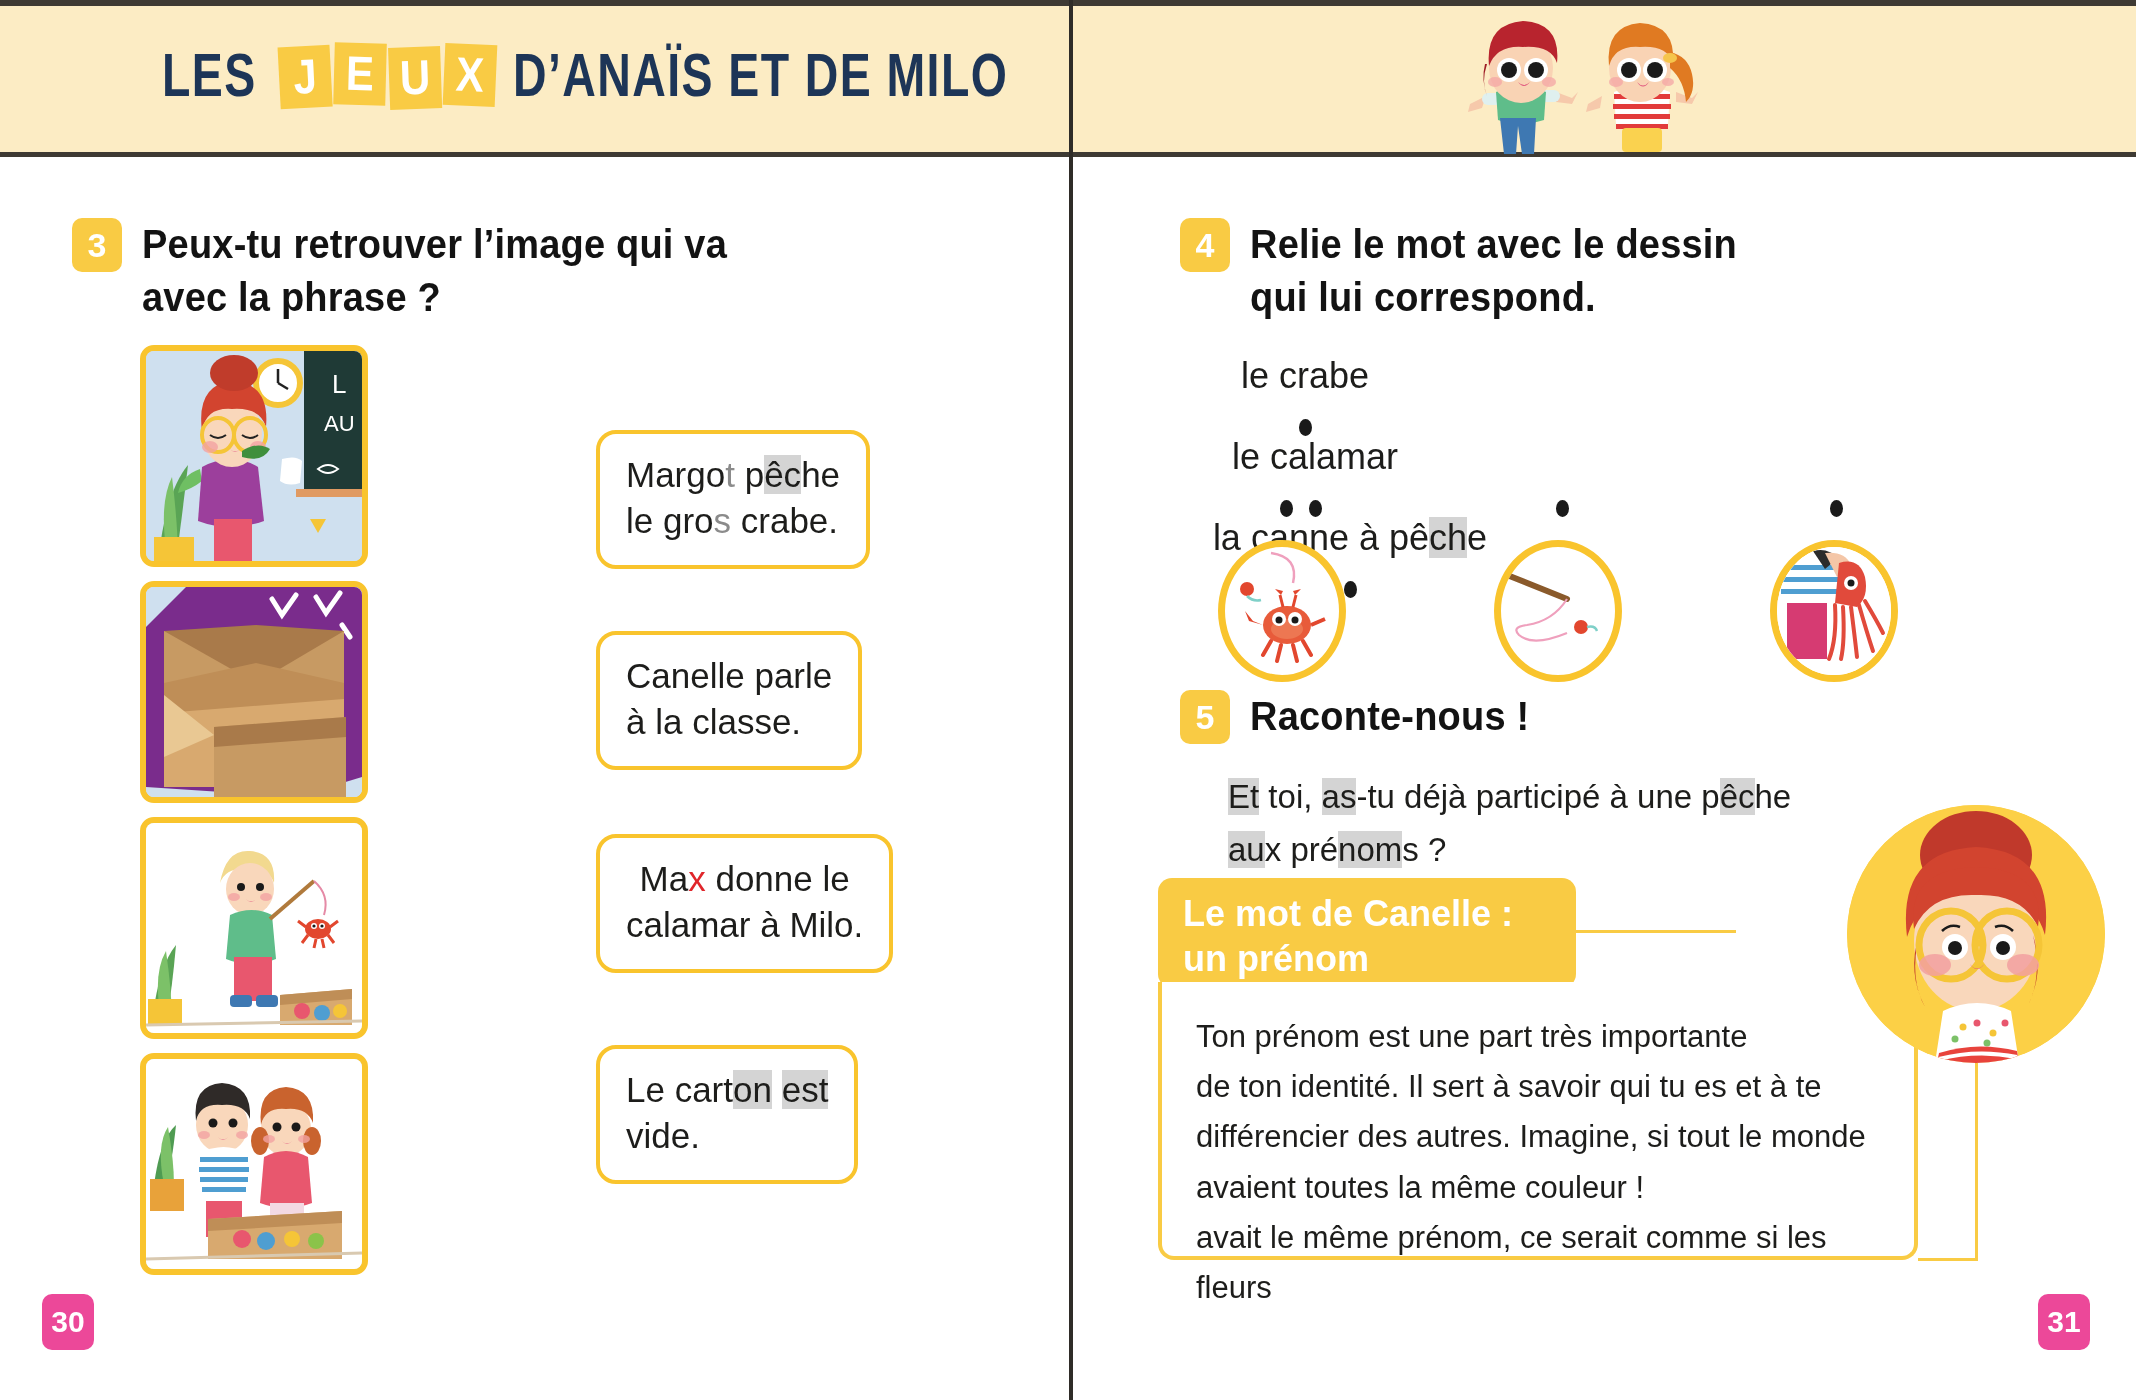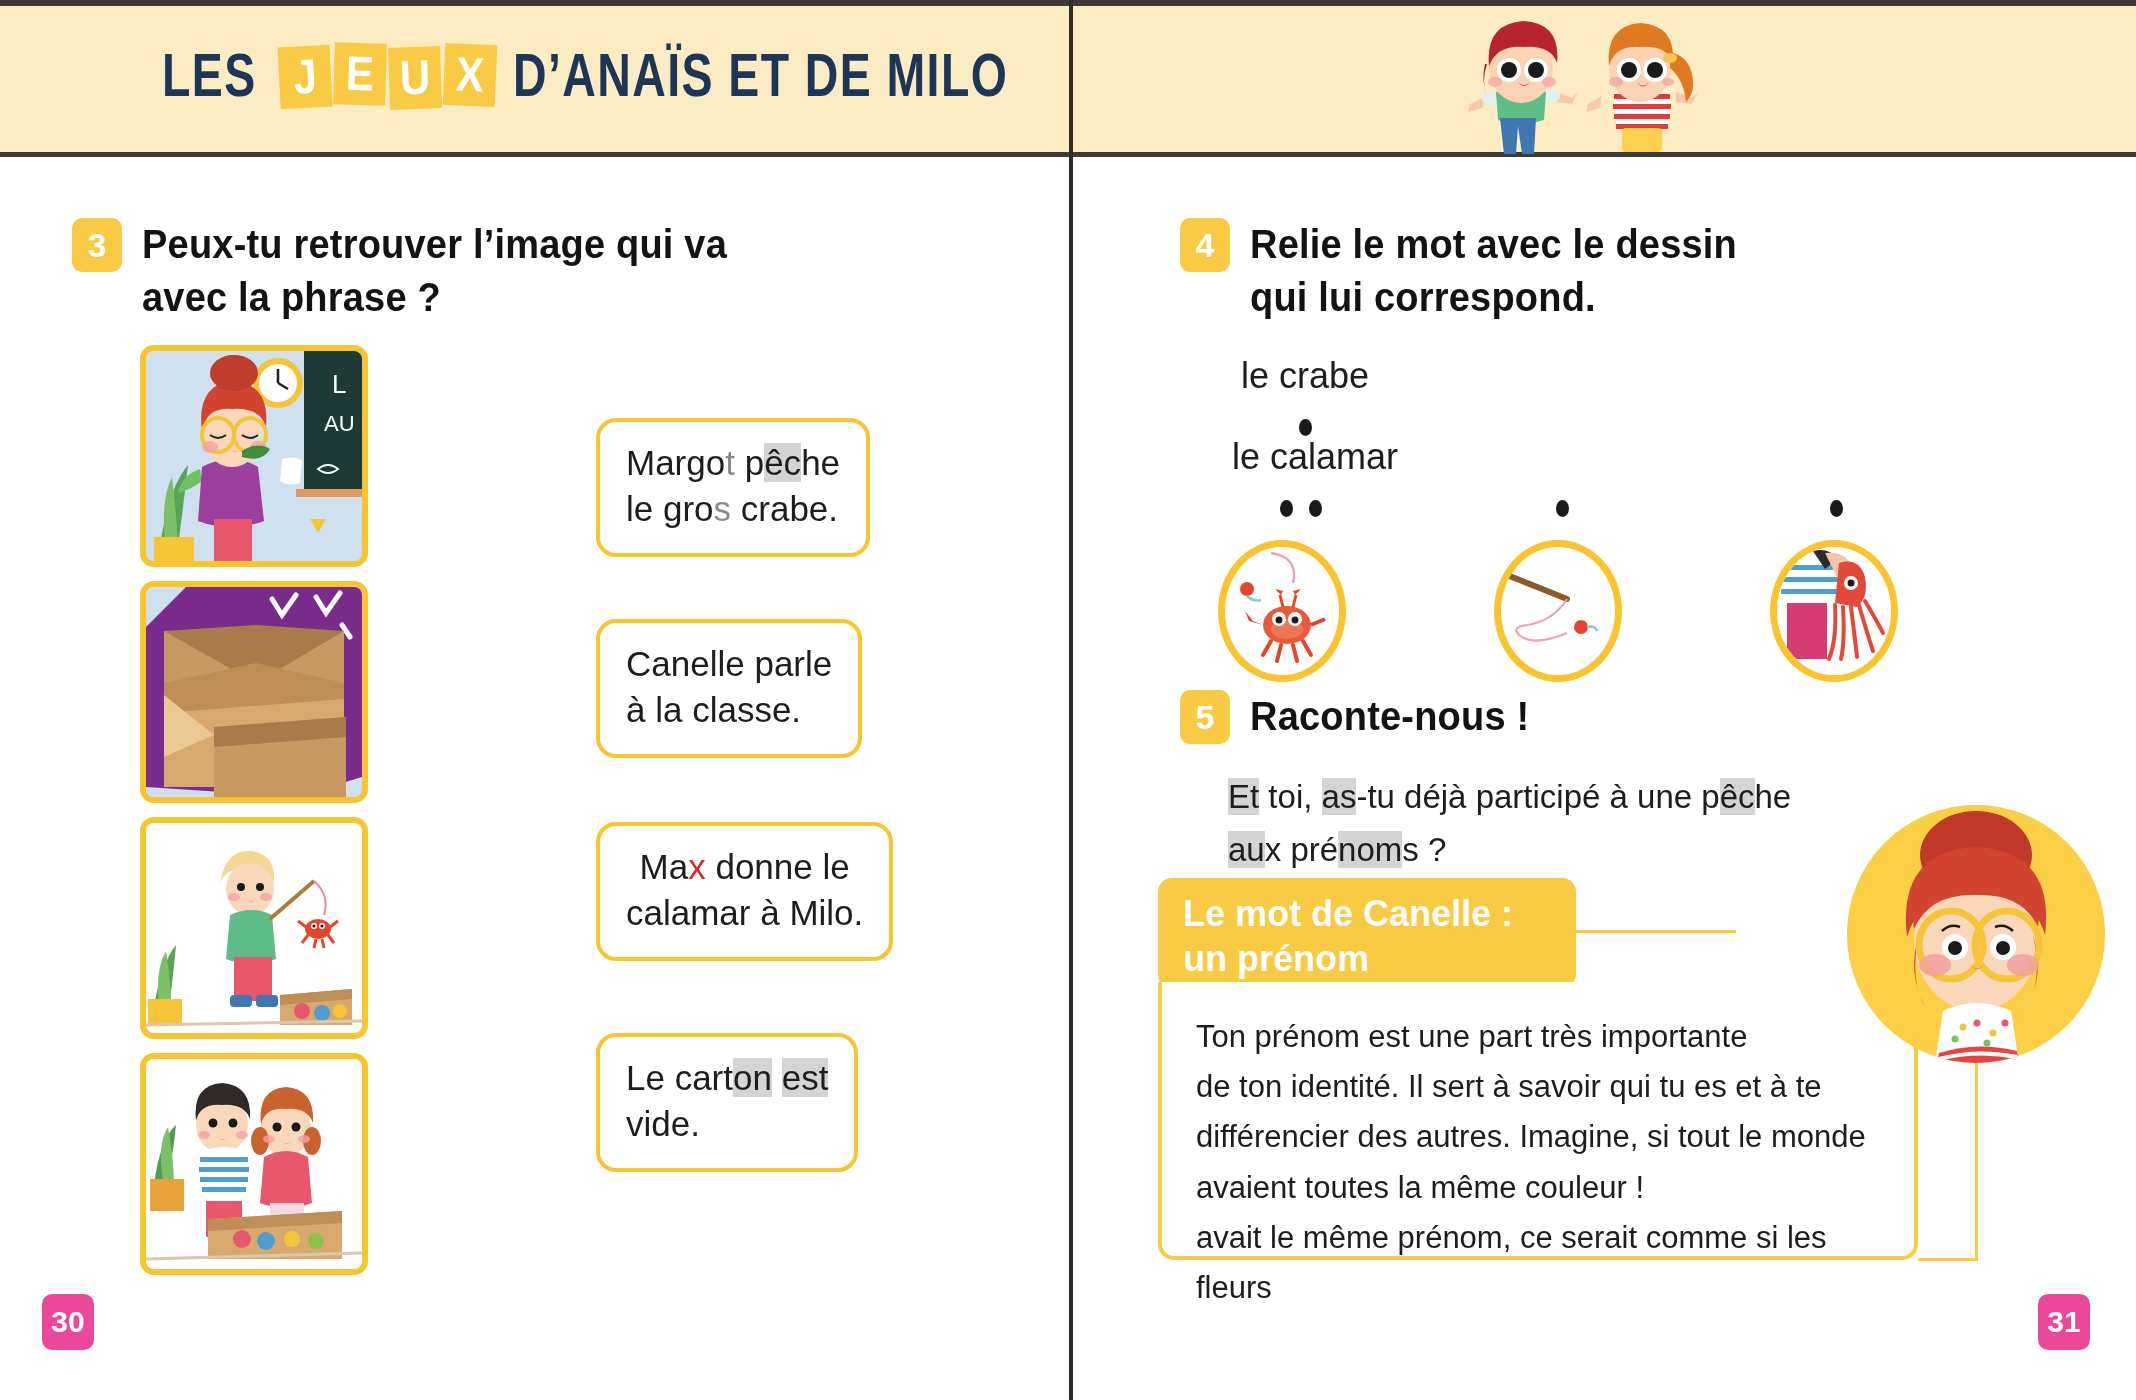--- a/index.html
+++ b/index.html
@@ -78,21 +78,21 @@
     overflow:hidden; position:relative; margin-bottom: 14px; background:#cfe3f2;
   }
 
   .sentences { position:absolute; left:596px; top:418px; }
   .sbox {
     border:4px solid #f9c42d; border-radius:20px; background:#fff;
     padding: 18px 26px 22px 26px; display:inline-block;
     font-size: 35px; line-height: 1.30; color:#1d1d1b;
     font-family:"Liberation Sans", sans-serif; white-space: nowrap;
   }
-  .sbox-row { margin-bottom: 62px; }
+  .sbox-row { margin-bottom: 62px; margin-top: 12px; }
   .hl { background:#d4d4d4; }
   .redx { color:#e0262b; }
   .dim { color:#8b8b8b; }
 
   
   .ex4 { position:absolute; left:1180px; top:218px; }
   .words {
     position:absolute; left:1190px; top:355px; width:880px;
     display:flex; justify-content:space-between; align-items:flex-start;flex-direction:column;
   }
@@ -423,20 +423,24 @@
     </div>
   </div>
 
   <div class="words">
     <div class="word-col" style="width:230px">
       <div class="word-label">le crabe</div>
       <div class="dot-top"></div>
     </div>
     <div class="word-col" style="width:250px">
       <div class="word-label">le calamar</div>
+      <div class="dot-top"></div>
+    </div>
+    <div class="word-col" style="width:320px">
+      <div class="word-label"><span>la canne à pê</span><span class="hl">ch</span><span>e</span></div>
       <div class="dot-top"></div>
     </div>
   </div>
 
   <div class="dot-bottom" style="left:1280px; top:500px;"></div>
   <div class="dot-bottom" style="left:1556px; top:500px;"></div>
   <div class="dot-bottom" style="left:1830px; top:500px;"></div>
 
   <div class="circles">
 

